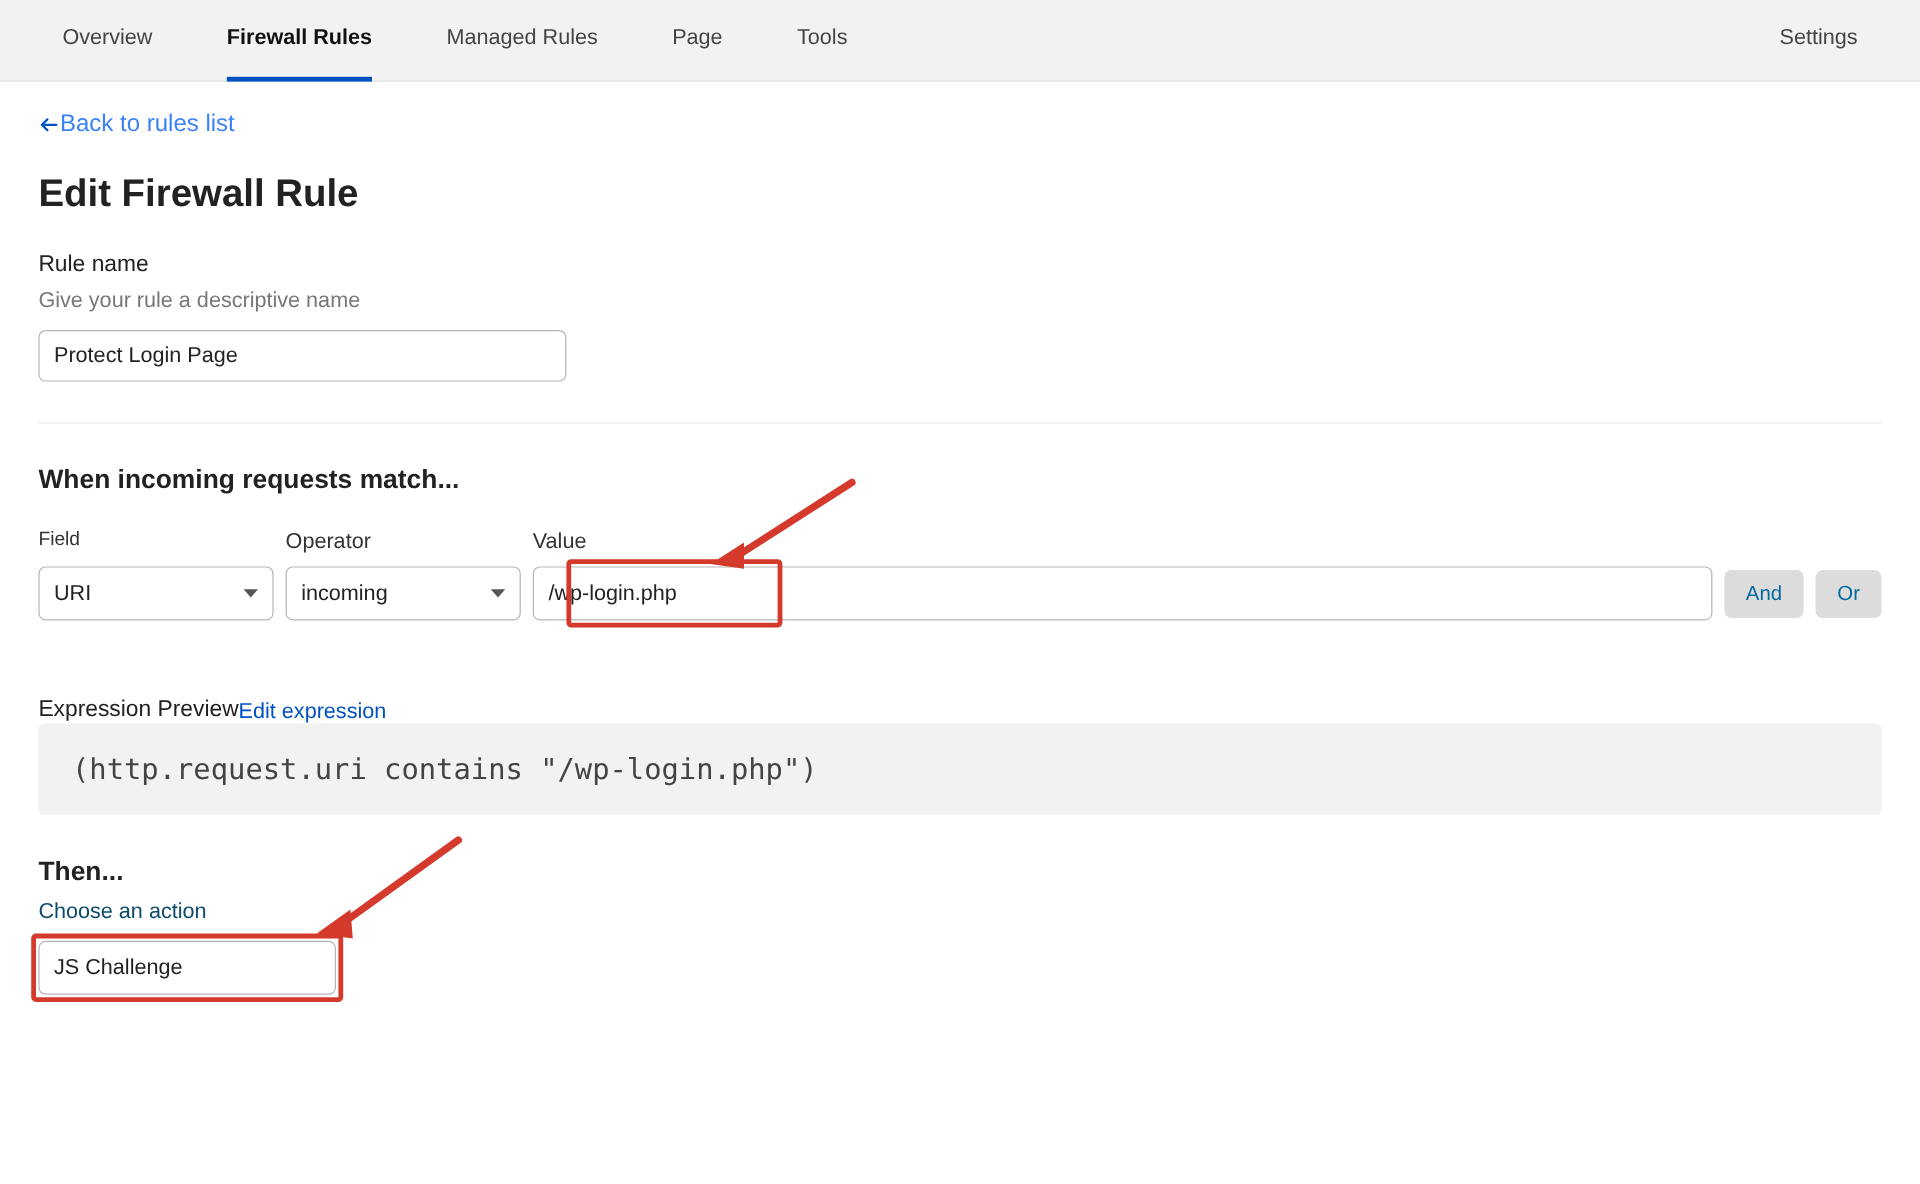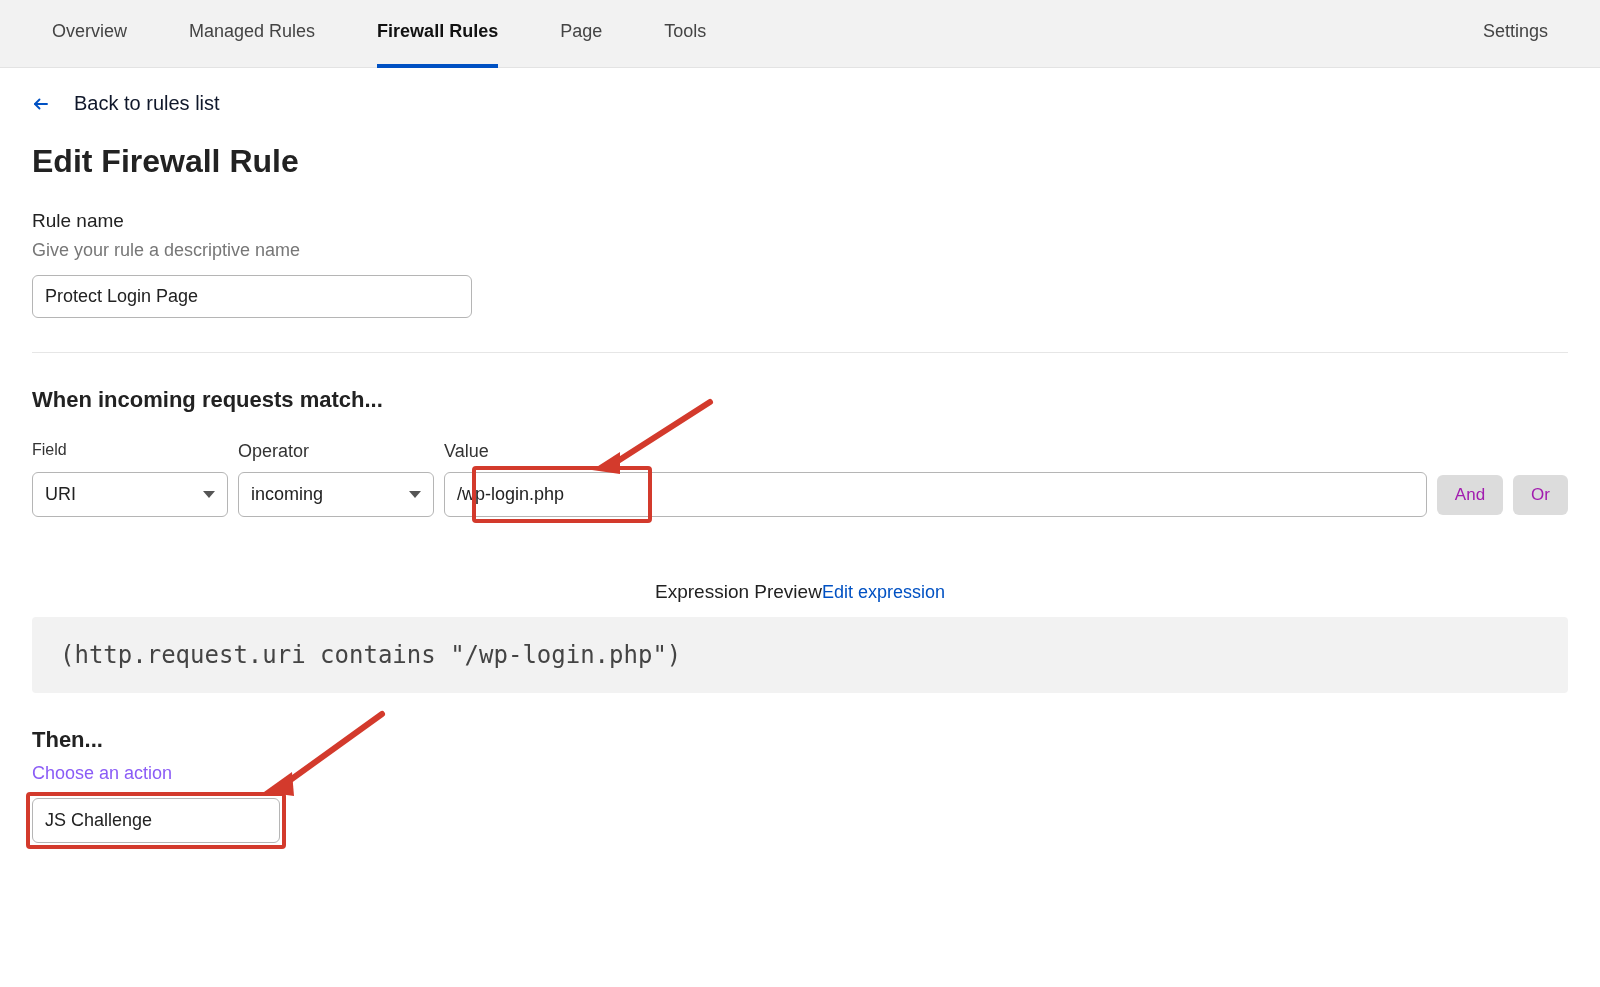--- a/index.html
+++ b/index.html
@@ -29,22 +29,22 @@
     .tabbar .tab.active {
       color: #111;
       font-weight: 600;
       border-bottom-color: #0051c3;
     }
     .tabbar .spacer { flex: 1; }
     .page { padding: 24px 32px 60px 32px; }
     .back-link {
       display: inline-flex;
       align-items: center;
-      gap: 24px;
-      color: #0f172a;
+      gap: 0;
+      color: #3b82f6;
       font-size: 20px;
       cursor: pointer;
       margin-bottom: 28px;
     }
     .back-link svg { width: 18px; height: 18px; }
     h1.page-title {
       font-size: 32px;
       font-weight: 700;
       margin-bottom: 30px;
       color: #222;
@@ -103,54 +103,53 @@
       flex: 1;
       height: 45px;
     }
     .btn-small {
       background: #dcdcdc;
       border: none;
       border-radius: 6px;
       font-size: 17px;
       padding: 10px 18px;
       cursor: pointer;
-      color: #a21caf;
+      color: #0369a1;
     }
     .value-highlight {
       position: absolute;
       border: 4px solid #d33a2c;
       border-radius: 4px;
       left: 440px; top: -6px;
       width: 180px; height: 57px;
       pointer-events: none;
     }
     .arrow1 {
       position: absolute;
       left: 548px; top: -76px;
       pointer-events: none;
     }
     .expr-row {
       display: flex;
-      justify-content: center;
+      justify-content: flex-start;
       align-items: center;
       margin-top: 64px;
-      margin-bottom: 14px;
     }
     .expr-label { font-size: 19px; color: #222; }
     .edit-expr { font-size: 18px; color: #0051c3; cursor: pointer; }
     .expr-box {
       background: #f2f2f2;
       border-radius: 4px;
       padding: 24px 28px;
       font-family: ui-monospace, SFMono-Regular, Menlo, Consolas, monospace;
       font-size: 24px;
       color: #444;
     }
     .then-title { font-size: 22px; font-weight: 700; margin-top: 34px; margin-bottom: 10px; }
-    .then-help { font-size: 18px; color: #8b5cf6; margin-bottom: 14px; }
+    .then-help { font-size: 18px; color: #0c4a6e; margin-bottom: 14px; }
     .action-wrap { position: relative; width: 248px; }
     .action-select {
       display: flex;
       align-items: center;
       justify-content: space-between;
       width: 248px;
       height: 45px;
       padding: 0 12px;
       border: 1px solid #b5b5b5;
       border-radius: 6px;
@@ -171,22 +170,22 @@
       left: 220px; top: -90px;
       pointer-events: none;
     }
   </style>
 </head>
 <body>
 
 <div class="tabbar">
   <div class="tabs">
     <div class="tab">Overview</div>
+    <div class="tab active">Firewall Rules</div>
     <div class="tab">Managed Rules</div>
-    <div class="tab active">Firewall Rules</div>
     <div class="tab">Page</div>
     <div class="tab">Tools</div>
   </div>
   <div class="spacer"></div>
   <div class="tab">Settings</div>
 </div>
 
 <div class="page">
   <div class="back-link">
     <svg viewBox="0 0 24 24" fill="none" stroke="#0051c3" stroke-width="2.5" stroke-linecap="round" stroke-linejoin="round">

